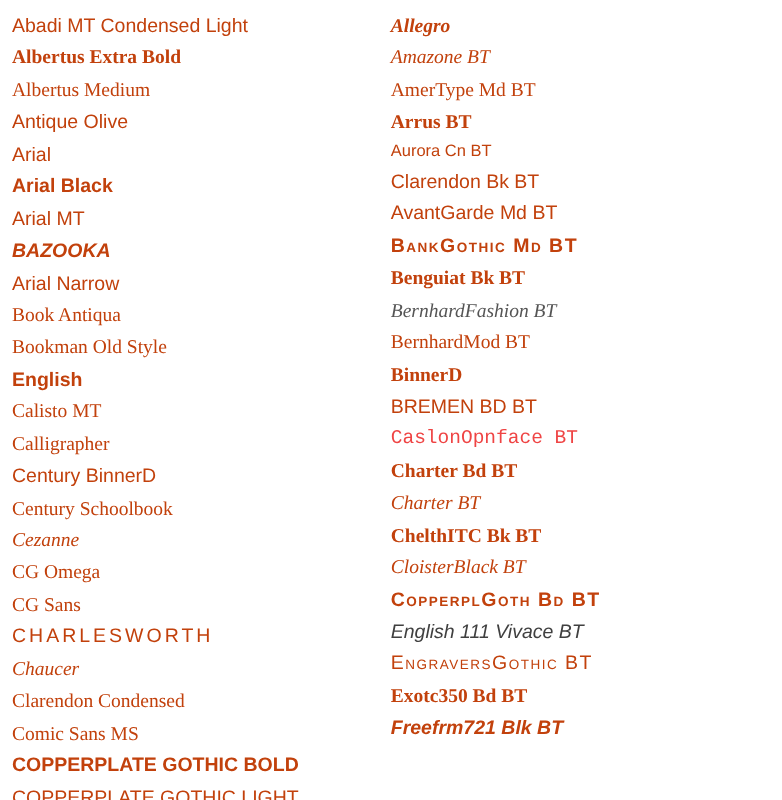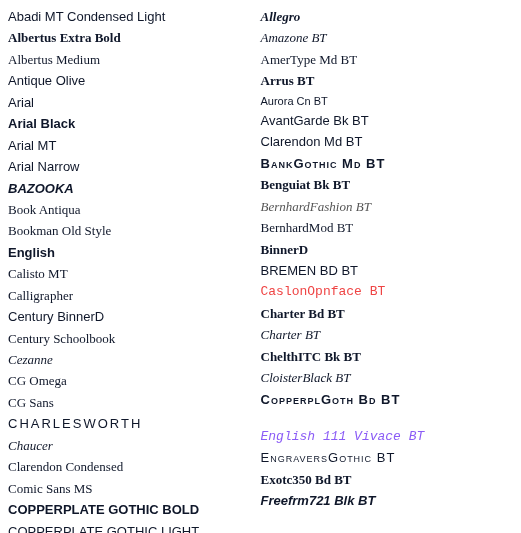--- a/index.html
+++ b/index.html
@@ -19,21 +19,21 @@
       display: flex;
       gap: 0;
       width: 100%;
     }
     .font-column {
       flex: 1;
       padding-right: 8px;
     }
     .font-item {
       display: block;
-      color: #0f172a;
+      color: #c2410c;
       white-space: nowrap;
     }
     
     .f-abadi { font-family: 'Abadi MT Condensed Light', sans-serif; font-weight: normal; }
     .f-albertus-bold { font-family: 'Albertus Extra Bold', serif; font-weight: bold; }
     .f-albertus-med { font-family: 'Albertus Medium', serif; font-weight: normal; }
     .f-antique { font-family: 'Antique Olive', sans-serif; font-weight: normal; }
     .f-arial { font-family: Arial, sans-serif; font-weight: normal; }
     .f-arial-black { font-family: 'Arial Black', sans-serif; font-weight: bold; }
     .f-arial-mt { font-family: 'Arial MT', Arial, sans-serif; font-weight: normal; }
@@ -68,40 +68,40 @@
     .f-bernhard-fashion { font-family: 'BernhardFashion BT', serif; font-style: italic; color: #555; }
     .f-bernhard-mod { font-family: 'BernhardMod BT', serif; }
     .f-binnerd { font-family: 'BinnerD', serif; font-weight: bold; }
     .f-bremen { font-family: 'Bremen Bd BT', sans-serif; font-weight: normal; text-transform: uppercase; }
     .f-caslon { font-family: Liberation Mono, monospace; color: #ef4444; }
     .f-charter-bd { font-family: 'Charter Bd BT', serif; font-weight: bold; }
     .f-charter { font-family: 'Charter BT', serif; font-style: italic; }
     .f-chelthm { font-family: 'ChelthITC Bk BT', serif; font-weight: bold; }
     .f-cloister { font-family: 'CloisterBlack BT', serif; font-style: italic; }
     .f-copperplgoth { font-family: 'CopperplGoth Bd BT', sans-serif; font-variant: small-caps; font-weight: bold; letter-spacing: 1px; }
-    .f-english111 { font-family: Liberation Mono, monospace; font-style: italic; color: #8b5cf6; margin-top: 16px; }
+    .f-english111 { font-family: Liberation Sans, sans-serif; font-style: italic; color: #404040; }
     .f-engravers { font-family: 'EngraversGothic BT', sans-serif; font-variant: small-caps; letter-spacing: 1px; }
     .f-exotc { font-family: 'Exotc350 Bd BT', serif; font-weight: bold; }
     .f-freefrm { font-family: 'Freefrm721 Blk BT', sans-serif; font-weight: bold; font-style: italic; }
     .f-frnkgoth { font-family: 'FrnkGothITC Bk BT', sans-serif; }
   </style>
 </head>
 <body>
 
 <div class="font-list-container">
   <div class="font-column" id="left-col">
       <span class="font-item f-abadi">Abadi MT Condensed Light</span>
       <span class="font-item f-albertus-bold">Albertus Extra Bold</span>
       <span class="font-item f-albertus-med">Albertus Medium</span>
       <span class="font-item f-antique">Antique Olive</span>
       <span class="font-item f-arial">Arial</span>
       <span class="font-item f-arial-black">Arial Black</span>
       <span class="font-item f-arial-mt">Arial MT</span>
+      <span class="font-item f-bazooka">BAZOOKA</span>
       <span class="font-item f-arial-narrow">Arial Narrow</span>
-      <span class="font-item f-bazooka">BAZOOKA</span>
       <span class="font-item f-book-antiqua">Book Antiqua</span>
       <span class="font-item f-bookman">Bookman Old Style</span>
       <span class="font-item f-boulder">English</span>
       <span class="font-item f-calisto">Calisto MT</span>
       <span class="font-item f-calligrapher">Calligrapher</span>
       <span class="font-item f-century-gothic">Century BinnerD</span>
       <span class="font-item f-century-schoolbook">Century Schoolbook</span>
       <span class="font-item f-cezanne">Cezanne</span>
       <span class="font-item f-cg-omega">CG Omega</span>
       <span class="font-item f-cg-times">CG Sans</span>
@@ -111,22 +111,22 @@
       <span class="font-item f-comic-sans">Comic Sans MS</span>
       <span class="font-item f-copperplate-bold">COPPERPLATE GOTHIC BOLD</span>
       <span class="font-item f-copperplate-light">COPPERPLATE GOTHIC LIGHT</span>
     </div>
   <div class="font-column" id="right-col">
       <span class="font-item f-allegro">Allegro</span>
       <span class="font-item f-amazone">Amazone BT</span>
       <span class="font-item f-amertype">AmerType Md BT</span>
       <span class="font-item f-arrus">Arrus BT</span>
       <span class="font-item f-aurora">Aurora Cn BT</span>
-      <span class="font-item f-avantgarde-bk">AvantGarde Bk BT</span>
-      <span class="font-item f-avantgarde-md">Clarendon Md BT</span>
+      <span class="font-item f-avantgarde-bk">Clarendon Bk BT</span>
+      <span class="font-item f-avantgarde-md">AvantGarde Md BT</span>
       <span class="font-item f-bankgothic">BankGothic Md BT</span>
       <span class="font-item f-benguiat">Benguiat Bk BT</span>
       <span class="font-item f-bernhard-fashion">BernhardFashion BT</span>
       <span class="font-item f-bernhard-mod">BernhardMod BT</span>
       <span class="font-item f-binnerd">BinnerD</span>
       <span class="font-item f-bremen">BREMEN BD BT</span>
       <span class="font-item f-caslon">CaslonOpnface BT</span>
       <span class="font-item f-charter-bd">Charter Bd BT</span>
       <span class="font-item f-charter">Charter BT</span>
       <span class="font-item f-chelthm">ChelthITC Bk BT</span>

